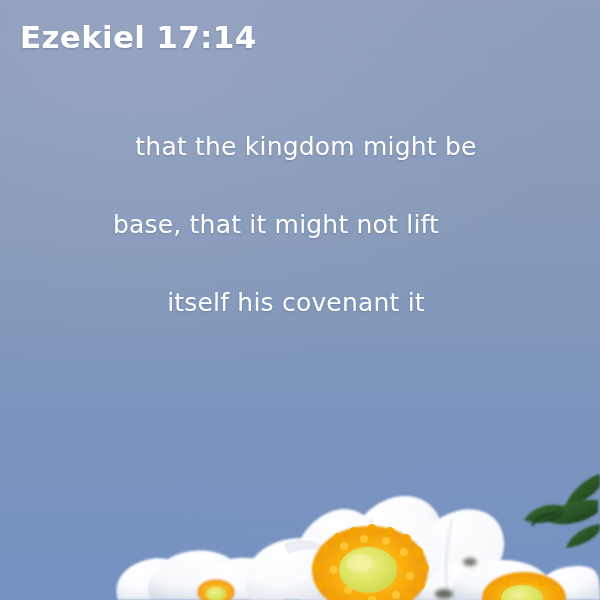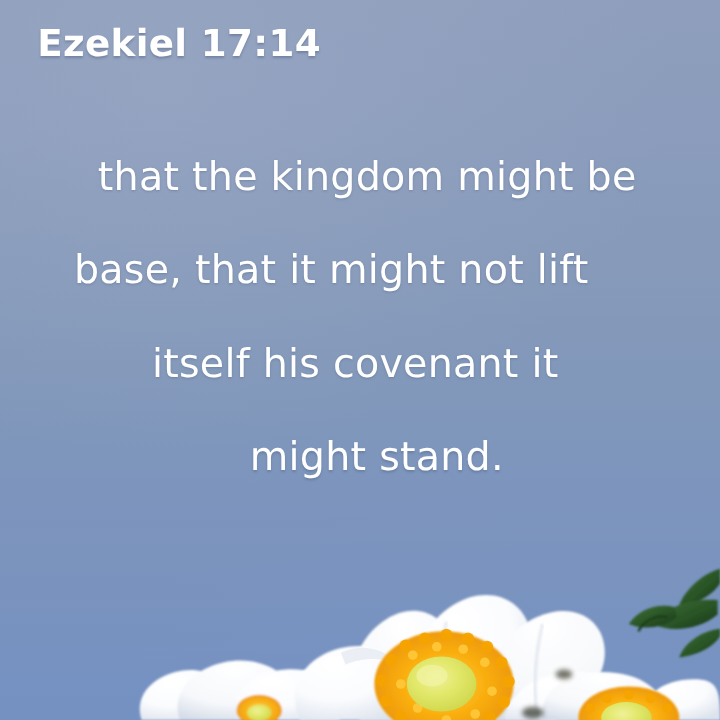--- a/index.html
+++ b/index.html
@@ -33,41 +33,41 @@
     inset: 0;
     background:
       radial-gradient(120% 85% at 22% 12%, rgba(168,180,204,0.30) 0%, rgba(168,180,204,0.0) 60%),
       radial-gradient(100% 60% at 80% 100%, rgba(120,150,200,0.25) 0%, rgba(120,150,200,0) 65%);
     pointer-events: none;
   }
 
   
   #verse-ref {
     position: absolute;
-    left: 31px;
+    left: 20px;
     top: 22px;
     color: #ffffff;
     font-size: 31px;
     font-weight: 700;
     letter-spacing: 0.3px;
     line-height: 1;
     text-shadow: 0 1px 2px rgba(60,75,105,0.35);
     white-space: nowrap;
     z-index: 6;
   }
 
   #verse-body {
     position: absolute;
     left: 0;
     right: 0;
     top: 108px;
     z-index: 6;
     text-align: center;
     color: #ffffff;
-    font-size: 33px;
+    font-size: 25px;
     line-height: 78px;
     letter-spacing: 0.2px;
     text-shadow: 0 1px 2px rgba(60,75,105,0.30);
     padding: 0 18px;
     box-sizing: border-box;
   }
   #verse-body .vline {
     display: block;
     white-space: nowrap;
   }
@@ -225,16 +225,15 @@
       </g>
     </svg>
   </div>
 
   <div id="verse-ref">Ezekiel 17:14</div>
 
   <div id="verse-body">
     <span class="vline l1">that the kingdom might be</span>
     <span class="vline l2">base, that it might not lift</span>
     <span class="vline l4">itself his covenant it</span>
-    <span class="vline l5">might stand.</span>
   </div>
 
 </div>
 
 </body></html>

